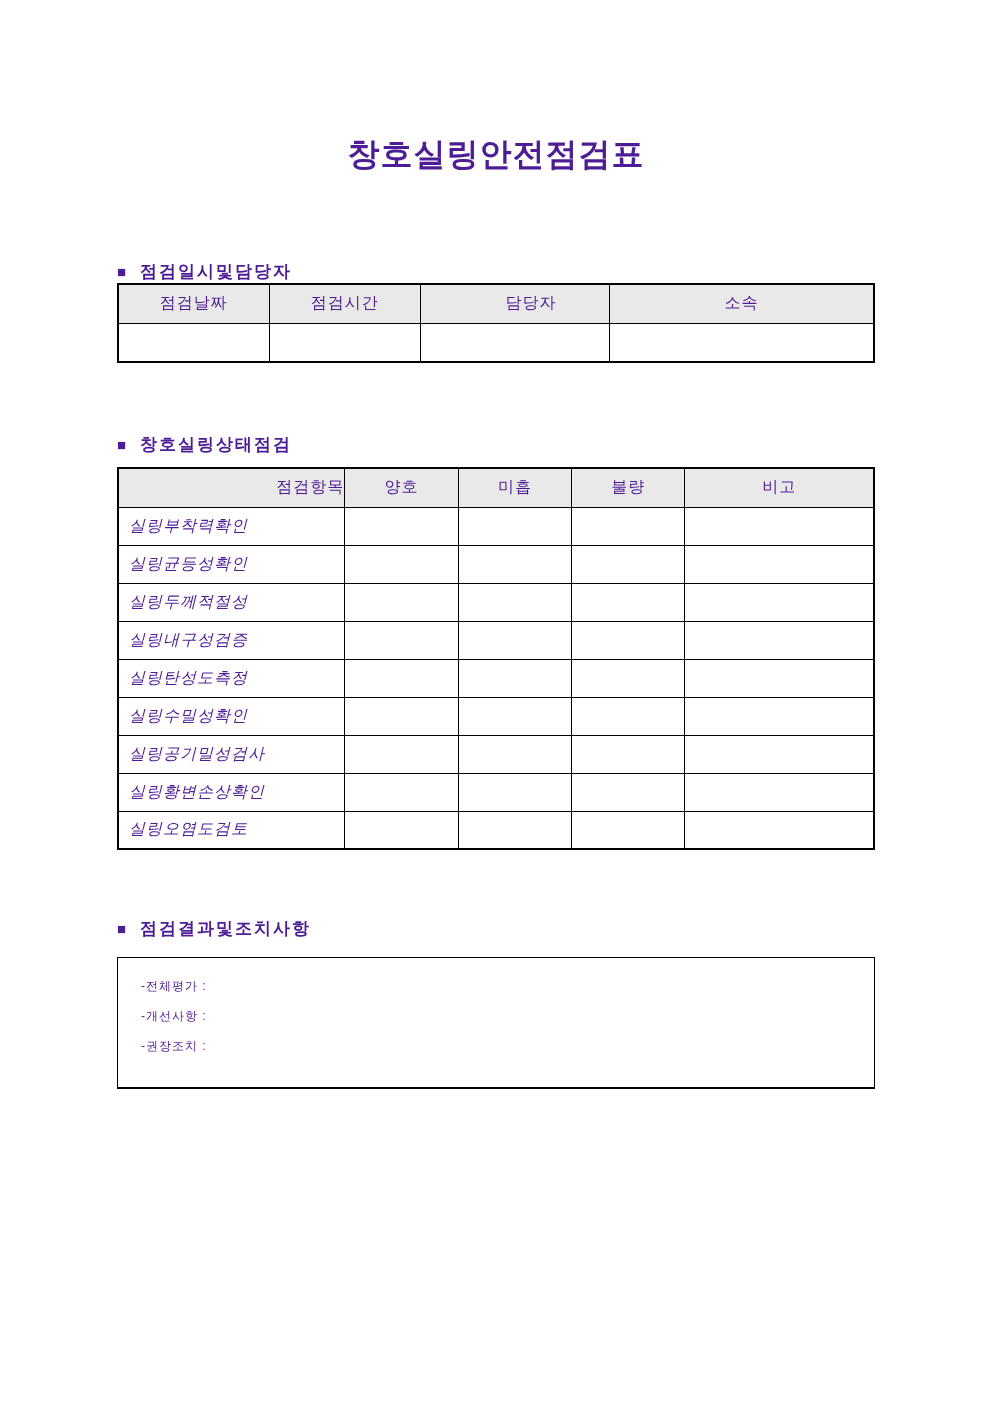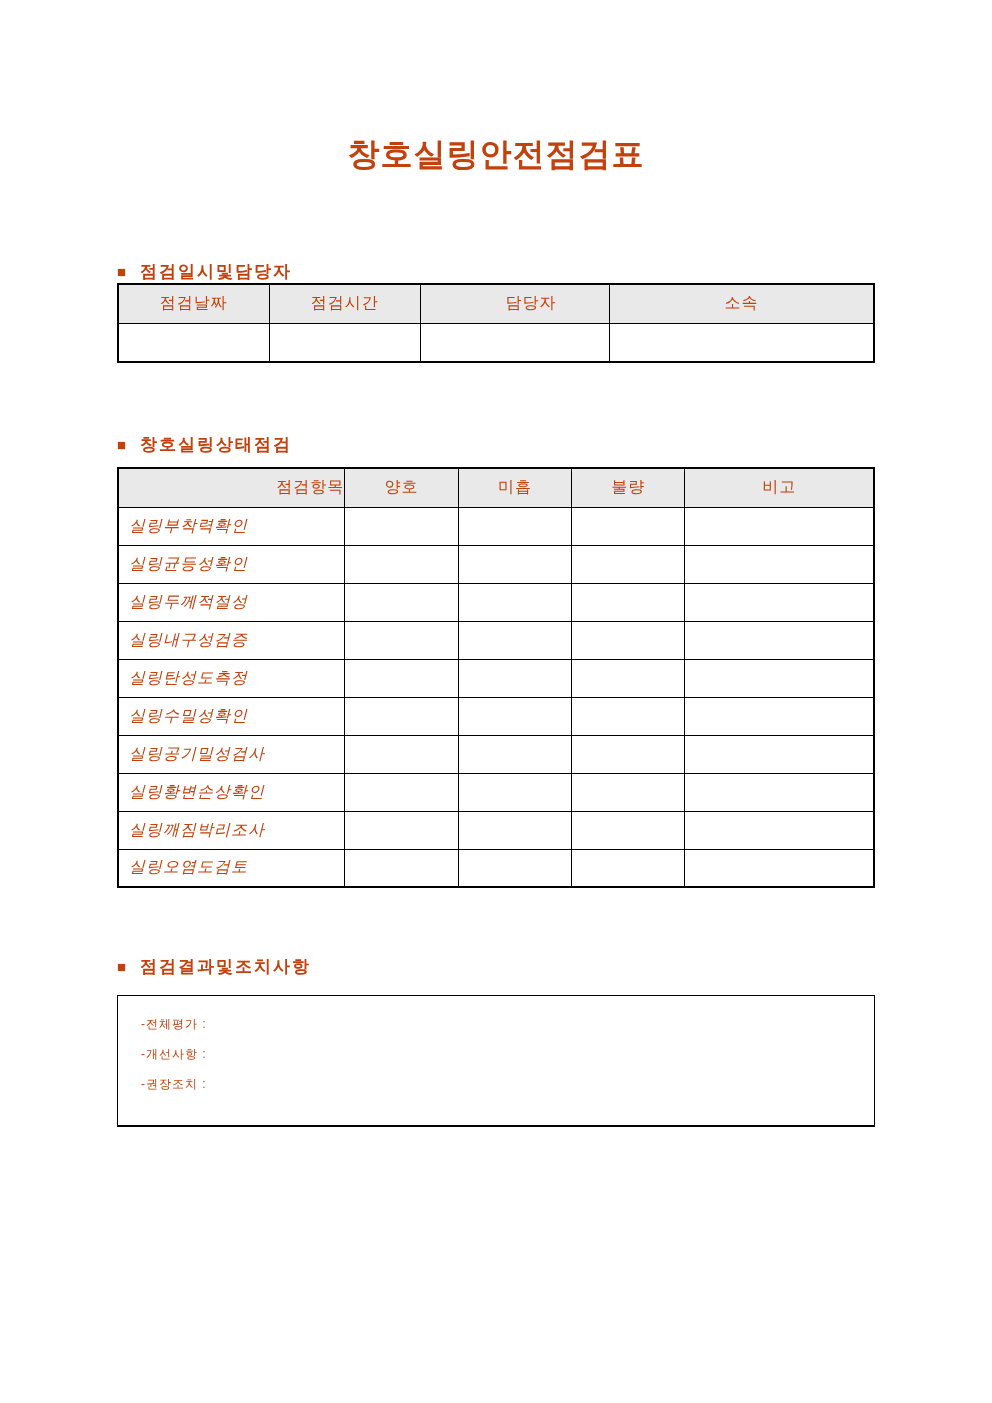--- a/index.html
+++ b/index.html
@@ -4,21 +4,21 @@
 <style>
   * { margin:0; padding:0; box-sizing:border-box; }
   html,body { background:#ffffff; }
   .page {
     position:relative;
     width:992px;
     height:1403px;
     margin:0 auto;
     background:#ffffff;
     font-family:"Liberation Sans", sans-serif;
-    color:#c2410c;
+    color:#4c1d95;
     overflow:hidden;
   }
   .doc-title {
     padding-top:133px;
     text-align:center;
     font-size:32px;
     font-weight:bold;
     letter-spacing:1px;
   }
   .content { margin:0 117px; width:758px; }
@@ -183,27 +183,20 @@
           <td></td>
         </tr>
         <tr>
           <td class="item">실링황변손상확인</td>
           <td></td>
           <td></td>
           <td></td>
           <td></td>
         </tr>
         <tr>
-          <td class="item">실링깨짐박리조사</td>
-          <td></td>
-          <td></td>
-          <td></td>
-          <td></td>
-        </tr>
-        <tr>
           <td class="item">실링오염도검토</td>
           <td></td>
           <td></td>
           <td></td>
           <td></td>
         </tr>
       </tbody>
     </table>
 
     <div class="section-heading sec3-heading">

